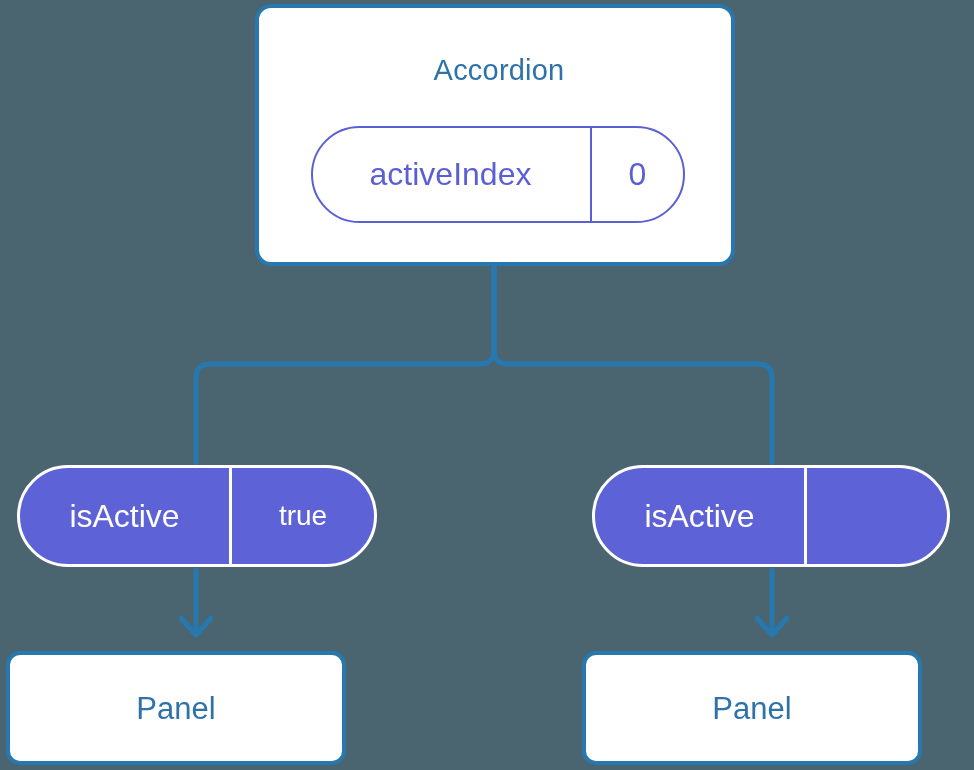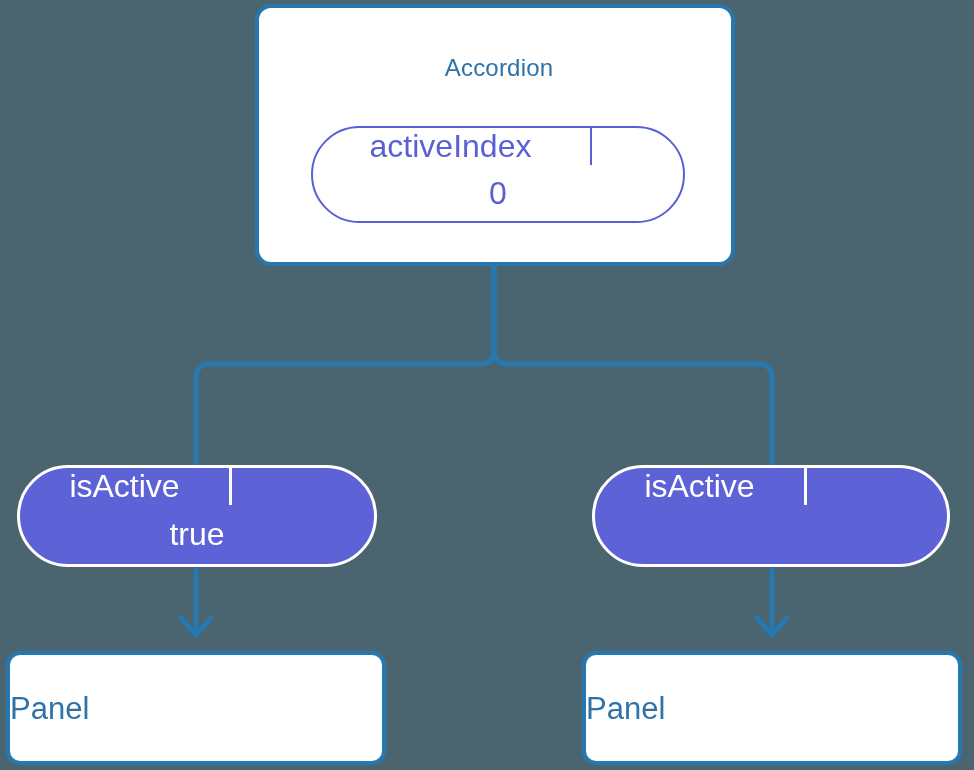--- a/index.html
+++ b/index.html
@@ -43,34 +43,33 @@
     width: 480px;
     height: 262px;
   }
   .card-title {
     position: absolute;
     left: 8px;
     right: 0;
     top: 48px;
     text-align: center;
     color: #2d72a8;
-    font-size: 24px;
+    font-size: 29px;
     font-weight: 400;
     letter-spacing: 0.2px;
     line-height: 1;
   }
 
   
   .pill {
     position: absolute;
     display: flex;
     align-items: stretch;
     box-sizing: border-box;
     overflow: hidden;
-    flex-direction: column;
   }
   .pill-key, .pill-val {
     display: flex;
     align-items: center;
     justify-content: center;
     box-sizing: border-box;
     white-space: nowrap;
   }
 
   .pill-outline {
@@ -104,21 +103,21 @@
     text-align: right;
   }
   .pill-filled .pill-key {
     color: #ffffff;
     font-size: 32px;
     border-right: 3px solid #ffffff;
   }
   .pill-filled .pill-val {
     flex: 1;
     color: #ffffff;
-    font-size: 32px;
+    font-size: 28px;
   }
   #prop-pill-left {
     left: 17px;
     top: 465px;
     width: 360px;
   }
   #prop-pill-left .pill-key { width: 212px; }
   #prop-pill-right {
     left: 592px;
     top: 465px;
@@ -128,22 +127,23 @@
 
   
   .panel-card {
     position: absolute;
     background: #ffffff;
     border: 4px solid #2878b0;
     border-radius: 14px;
     box-sizing: border-box;
     display: flex;
     align-items: center;
+    justify-content: center;
     top: 651px;
-    width: 380px;
+    width: 340px;
     height: 114px;
   }
   #panel-left  { left: 6px; }
   #panel-right { left: 582px; }
   .panel-label {
     color: #2d72a8;
     font-size: 31px;
     line-height: 1;
   }
 </style>

